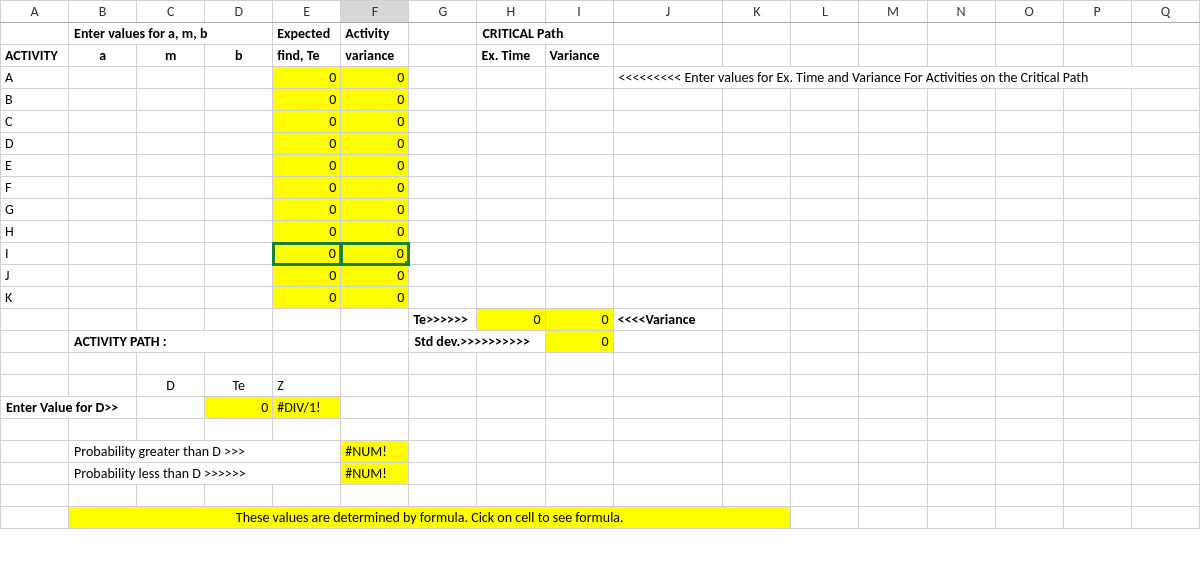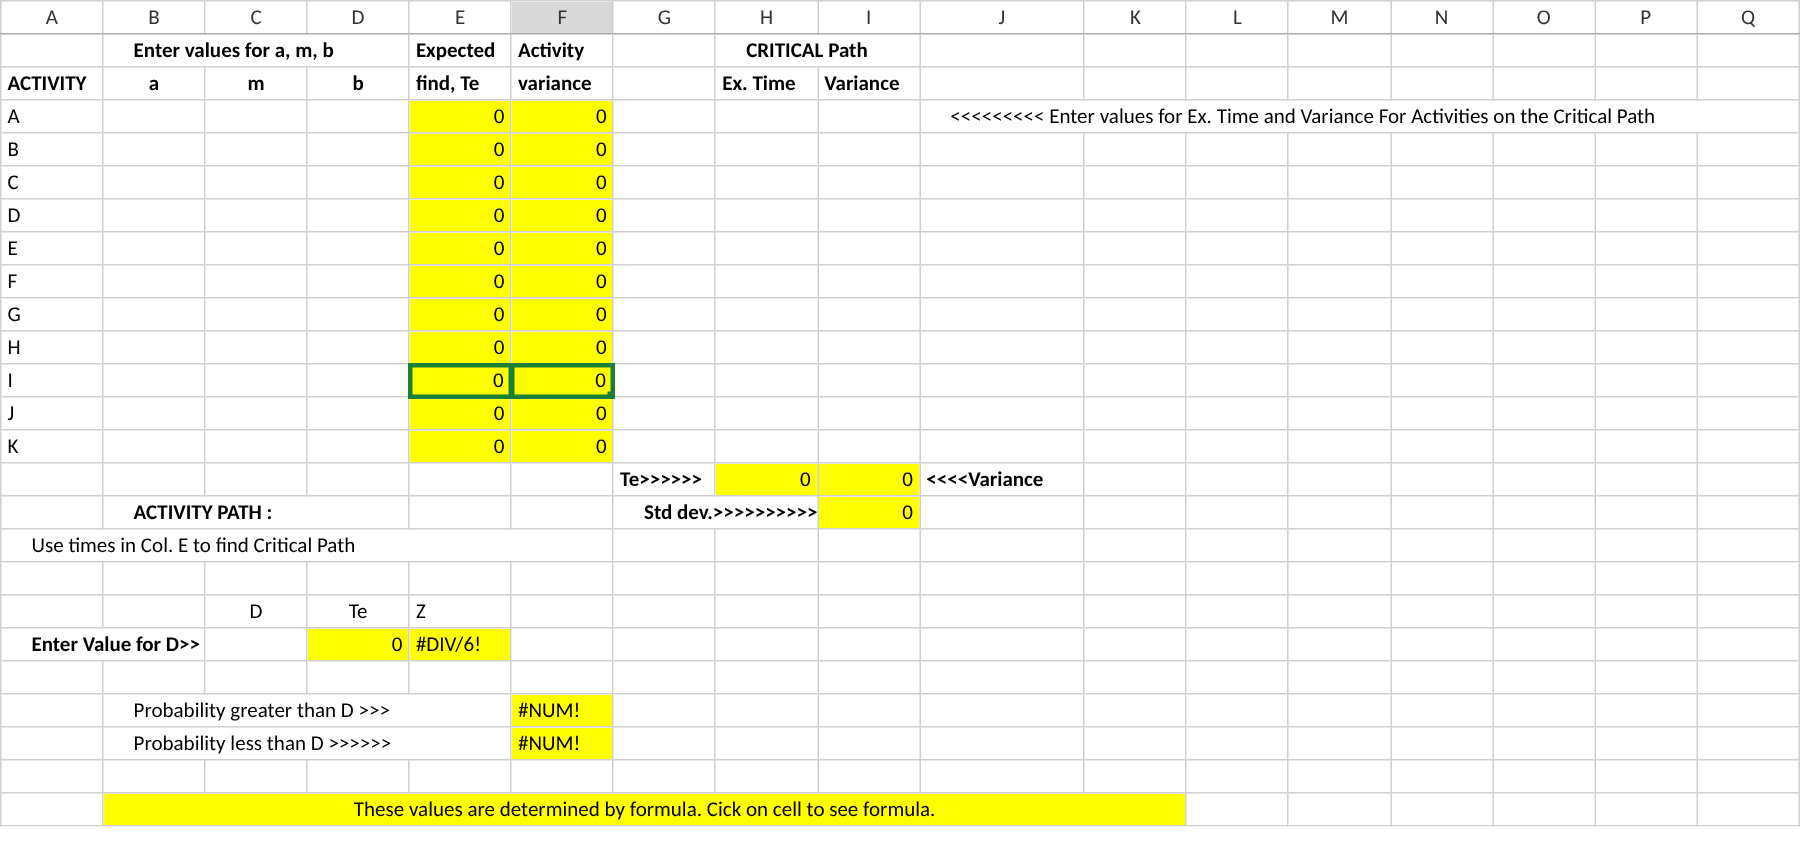--- a/index.html
+++ b/index.html
@@ -38,21 +38,21 @@
   th.active {
     background: #d8d8d8;
   }
   .center { text-align: center; }
   .right { text-align: right; }
   .bold { font-weight: bold; }
   .yellow { background: #ffff00; }
   .overflow { overflow: visible; position: relative; }
   .overflow span {
     position: absolute;
-    left: 20px;
+    left: 5px;
     top: 2px;
     white-space: nowrap;
   }
   .sel {
     border: 2px solid #1a7f37 !important;
     box-shadow: inset 0 0 0 1px #1a7f37;
   }
   .sel-handle {
     position: absolute;
     right: -3px;
@@ -390,36 +390,20 @@
   <td></td>
           <td></td>
           <td></td>
           <td></td>
           <td></td>
           <td></td>
           <td></td>
           <td></td>
 </tr>
 
-<tr>
-  <td class="overflow" colspan="6">
-            <span>Use times in Col. E to find Critical Path</span>
-          </td>
-  <td></td>
-          <td></td>
-          <td></td>
-          <td></td>
-          <td></td>
-          <td></td>
-          <td></td>
-          <td></td>
-          <td></td>
-          <td></td>
-          <td></td>
-</tr>
 
 <tr>
   <td></td>
           <td></td>
           <td></td>
           <td></td>
           <td></td>
           <td></td>
           <td></td>
           <td></td>
@@ -454,21 +438,21 @@
           <td></td>
           <td></td>
 </tr>
 
 <tr>
   <td class="bold overflow" colspan="2">
             <span>Enter Value for D&gt;&gt;</span>
           </td>
   <td></td>
   <td class="yellow right">0</td>
-  <td class="yellow">#DIV/6!</td>
+  <td class="yellow">#DIV/1!</td>
   <td></td>
           <td></td>
           <td></td>
           <td></td>
           <td></td>
           <td></td>
           <td></td>
           <td></td>
           <td></td>
           <td></td>

